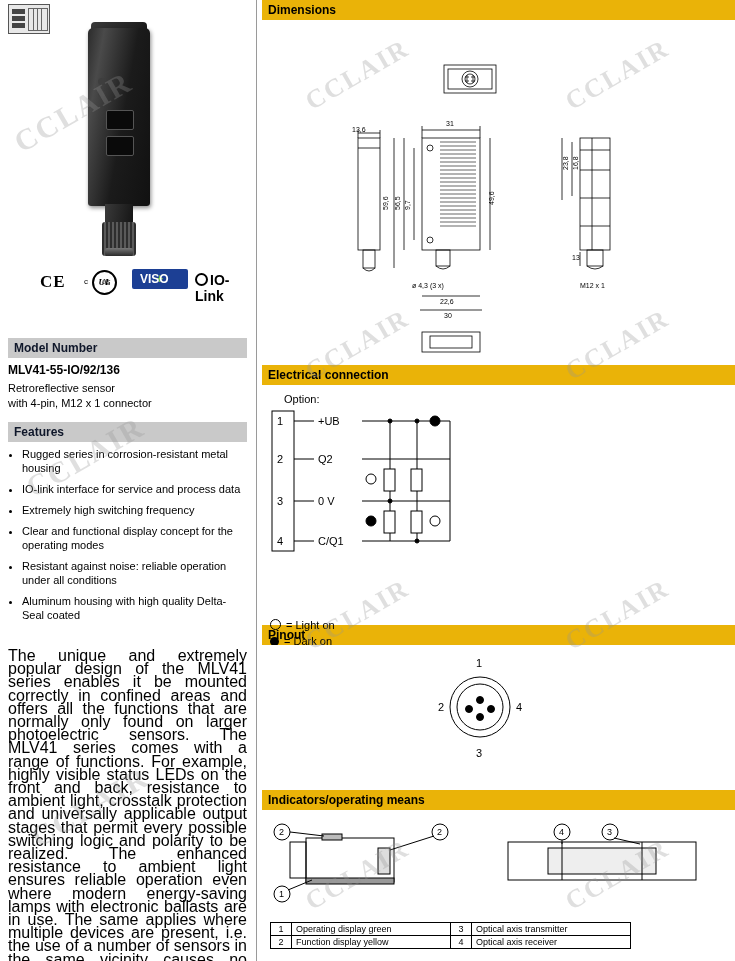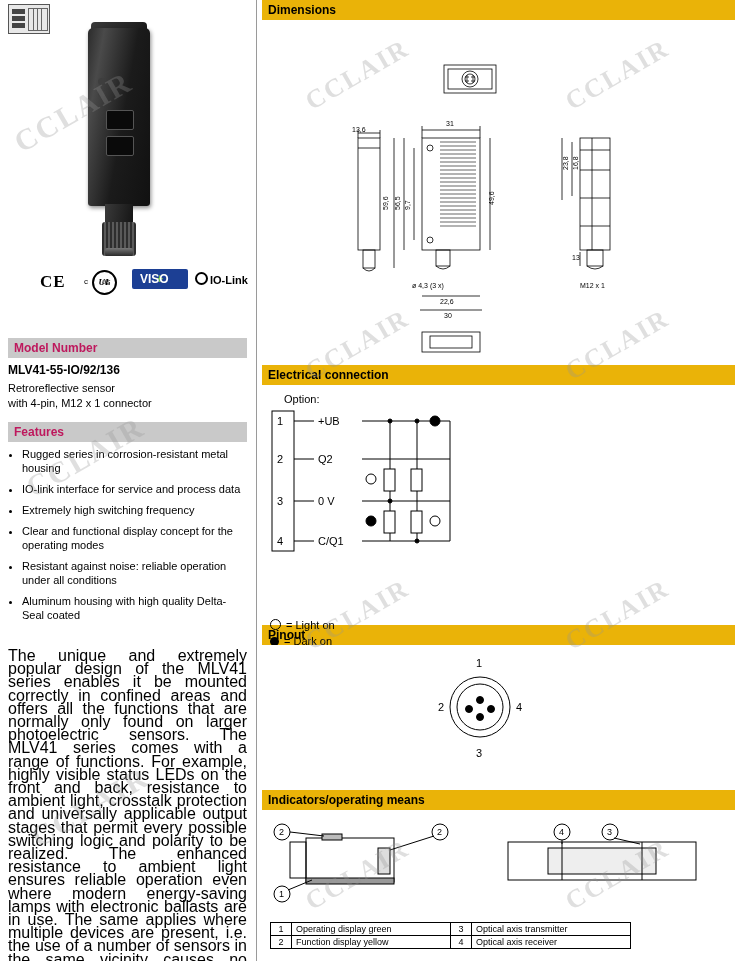--- a/index.html
+++ b/index.html
@@ -46,24 +46,24 @@
   .certs{position:absolute;left:40px;top:268px;width:215px;height:30px;}
   .ce{position:absolute;left:0;top:4px;font-size:17px;font-weight:bold;font-family:"Liberation Serif",serif;letter-spacing:1px;}
   .ul-mark{position:absolute;left:44px;top:2px;width:36px;height:22px;font-size:8px;}
   .ul-circle{position:absolute;left:8px;top:0;width:21px;height:21px;border:2px solid #000;border-radius:50%;
      text-align:center;line-height:20px;font-size:9px;font-weight:bold;font-family:"Liberation Serif",serif;font-style:italic;}
   .ul-c{position:absolute;left:0;top:7px;font-size:8px;}
   .ul-us{position:absolute;left:18px;top:7px;font-size:8px;font-style:italic;}
   .visio{position:absolute;left:92px;top:1px;width:56px;height:20px;background:#1c3f94;border-radius:2px;
      color:#fff;font-weight:bold;font-size:12px;text-align:center;line-height:20px;letter-spacing:.3px;}
   .visio span{color:#6ec43b;}
-  .iolink{position:absolute;left:155px;top:4px;font-size:11px;font-weight:bold;}
+  .iolink{position:absolute;left:155px;top:4px;font-size:14px;font-weight:bold;}
   .iolink .dot{display:inline-block;width:9px;height:9px;border-radius:50%;border:2px solid #000;vertical-align:-1px;margin-right:2px;}
 
-  .sec-head{background:#c9c9c9;font-weight:bold;font-size:12px;padding:3px 6px;color:#be185d;margin:0;}
+  .sec-head{background:#c9c9c9;font-weight:bold;font-size:12px;padding:3px 6px;color:#0f172a;margin:0;}
 
   .left-block{position:absolute;left:8px;width:239px;}
   .model-name{font-weight:bold;font-size:12px;margin:5px 0 4px 0;}
   .model-desc{font-size:11px;line-height:15px;}
 
   ul.feat{margin:5px 0 0 0;padding:0 0 0 14px;}
   ul.feat li{font-size:11px;line-height:14px;margin-bottom:7px;}
 
   .prodinfo{font-size:16px;line-height:13.2px;text-align:justify;margin-top:5px;}
 

